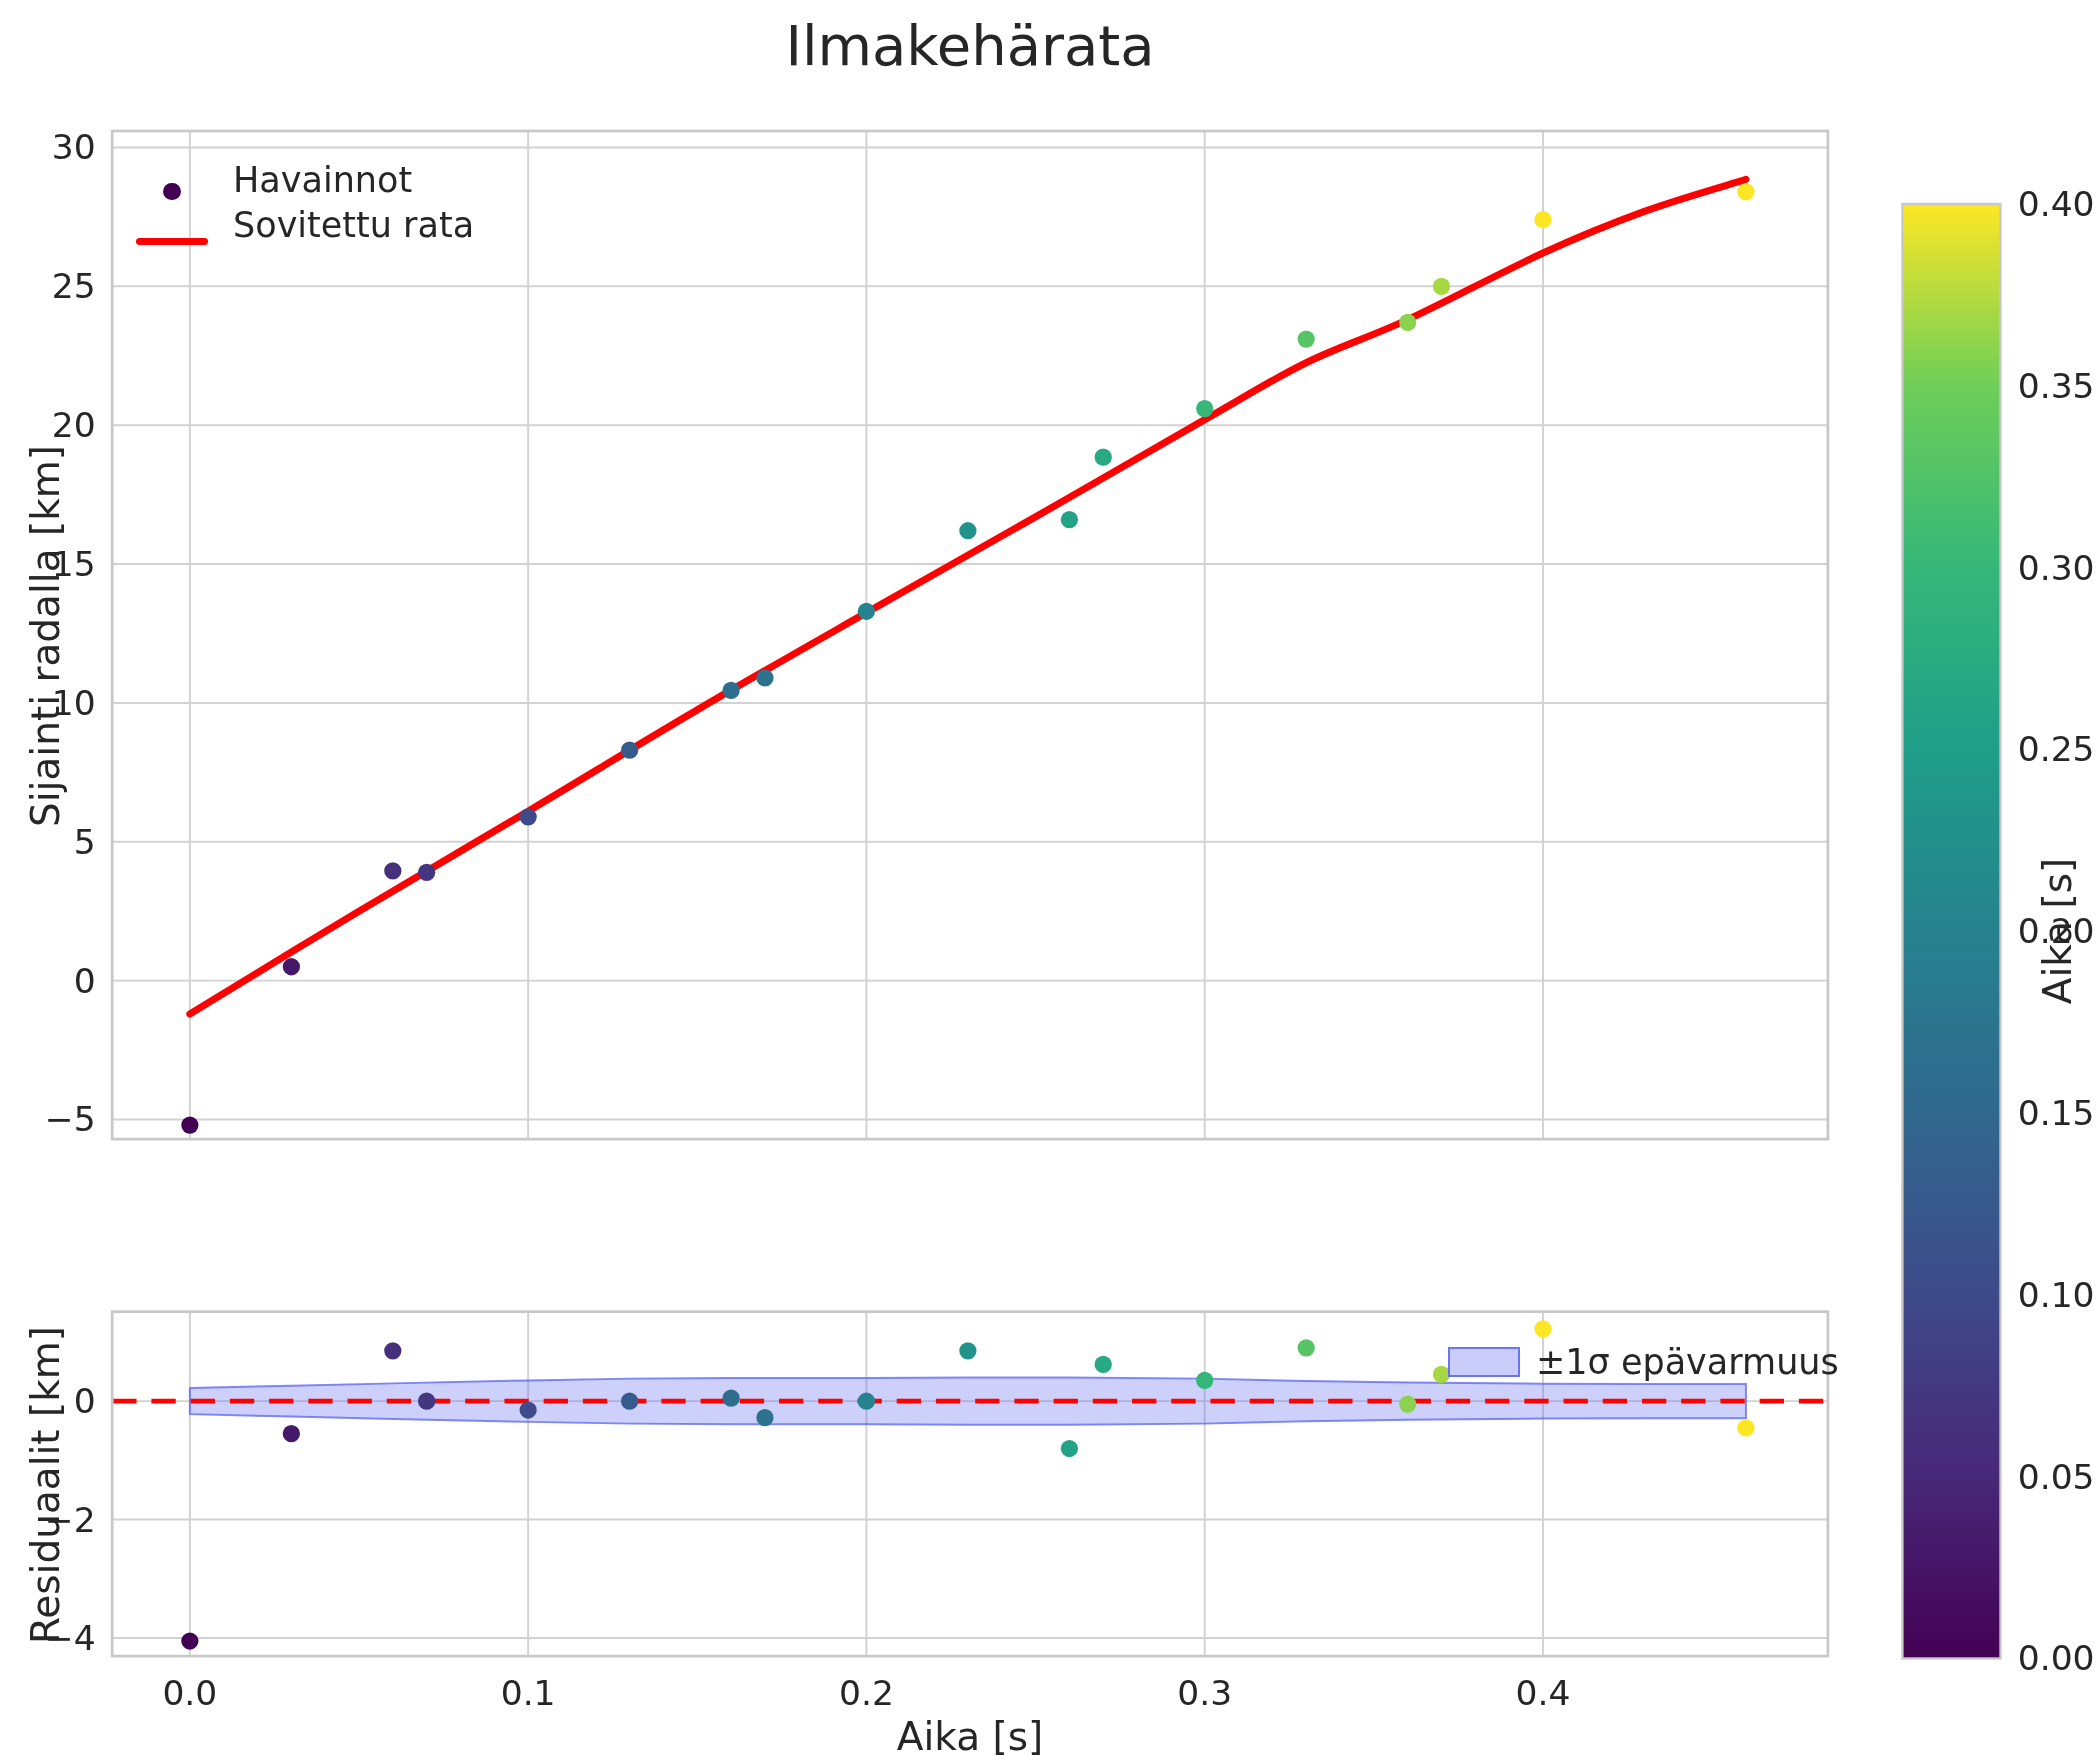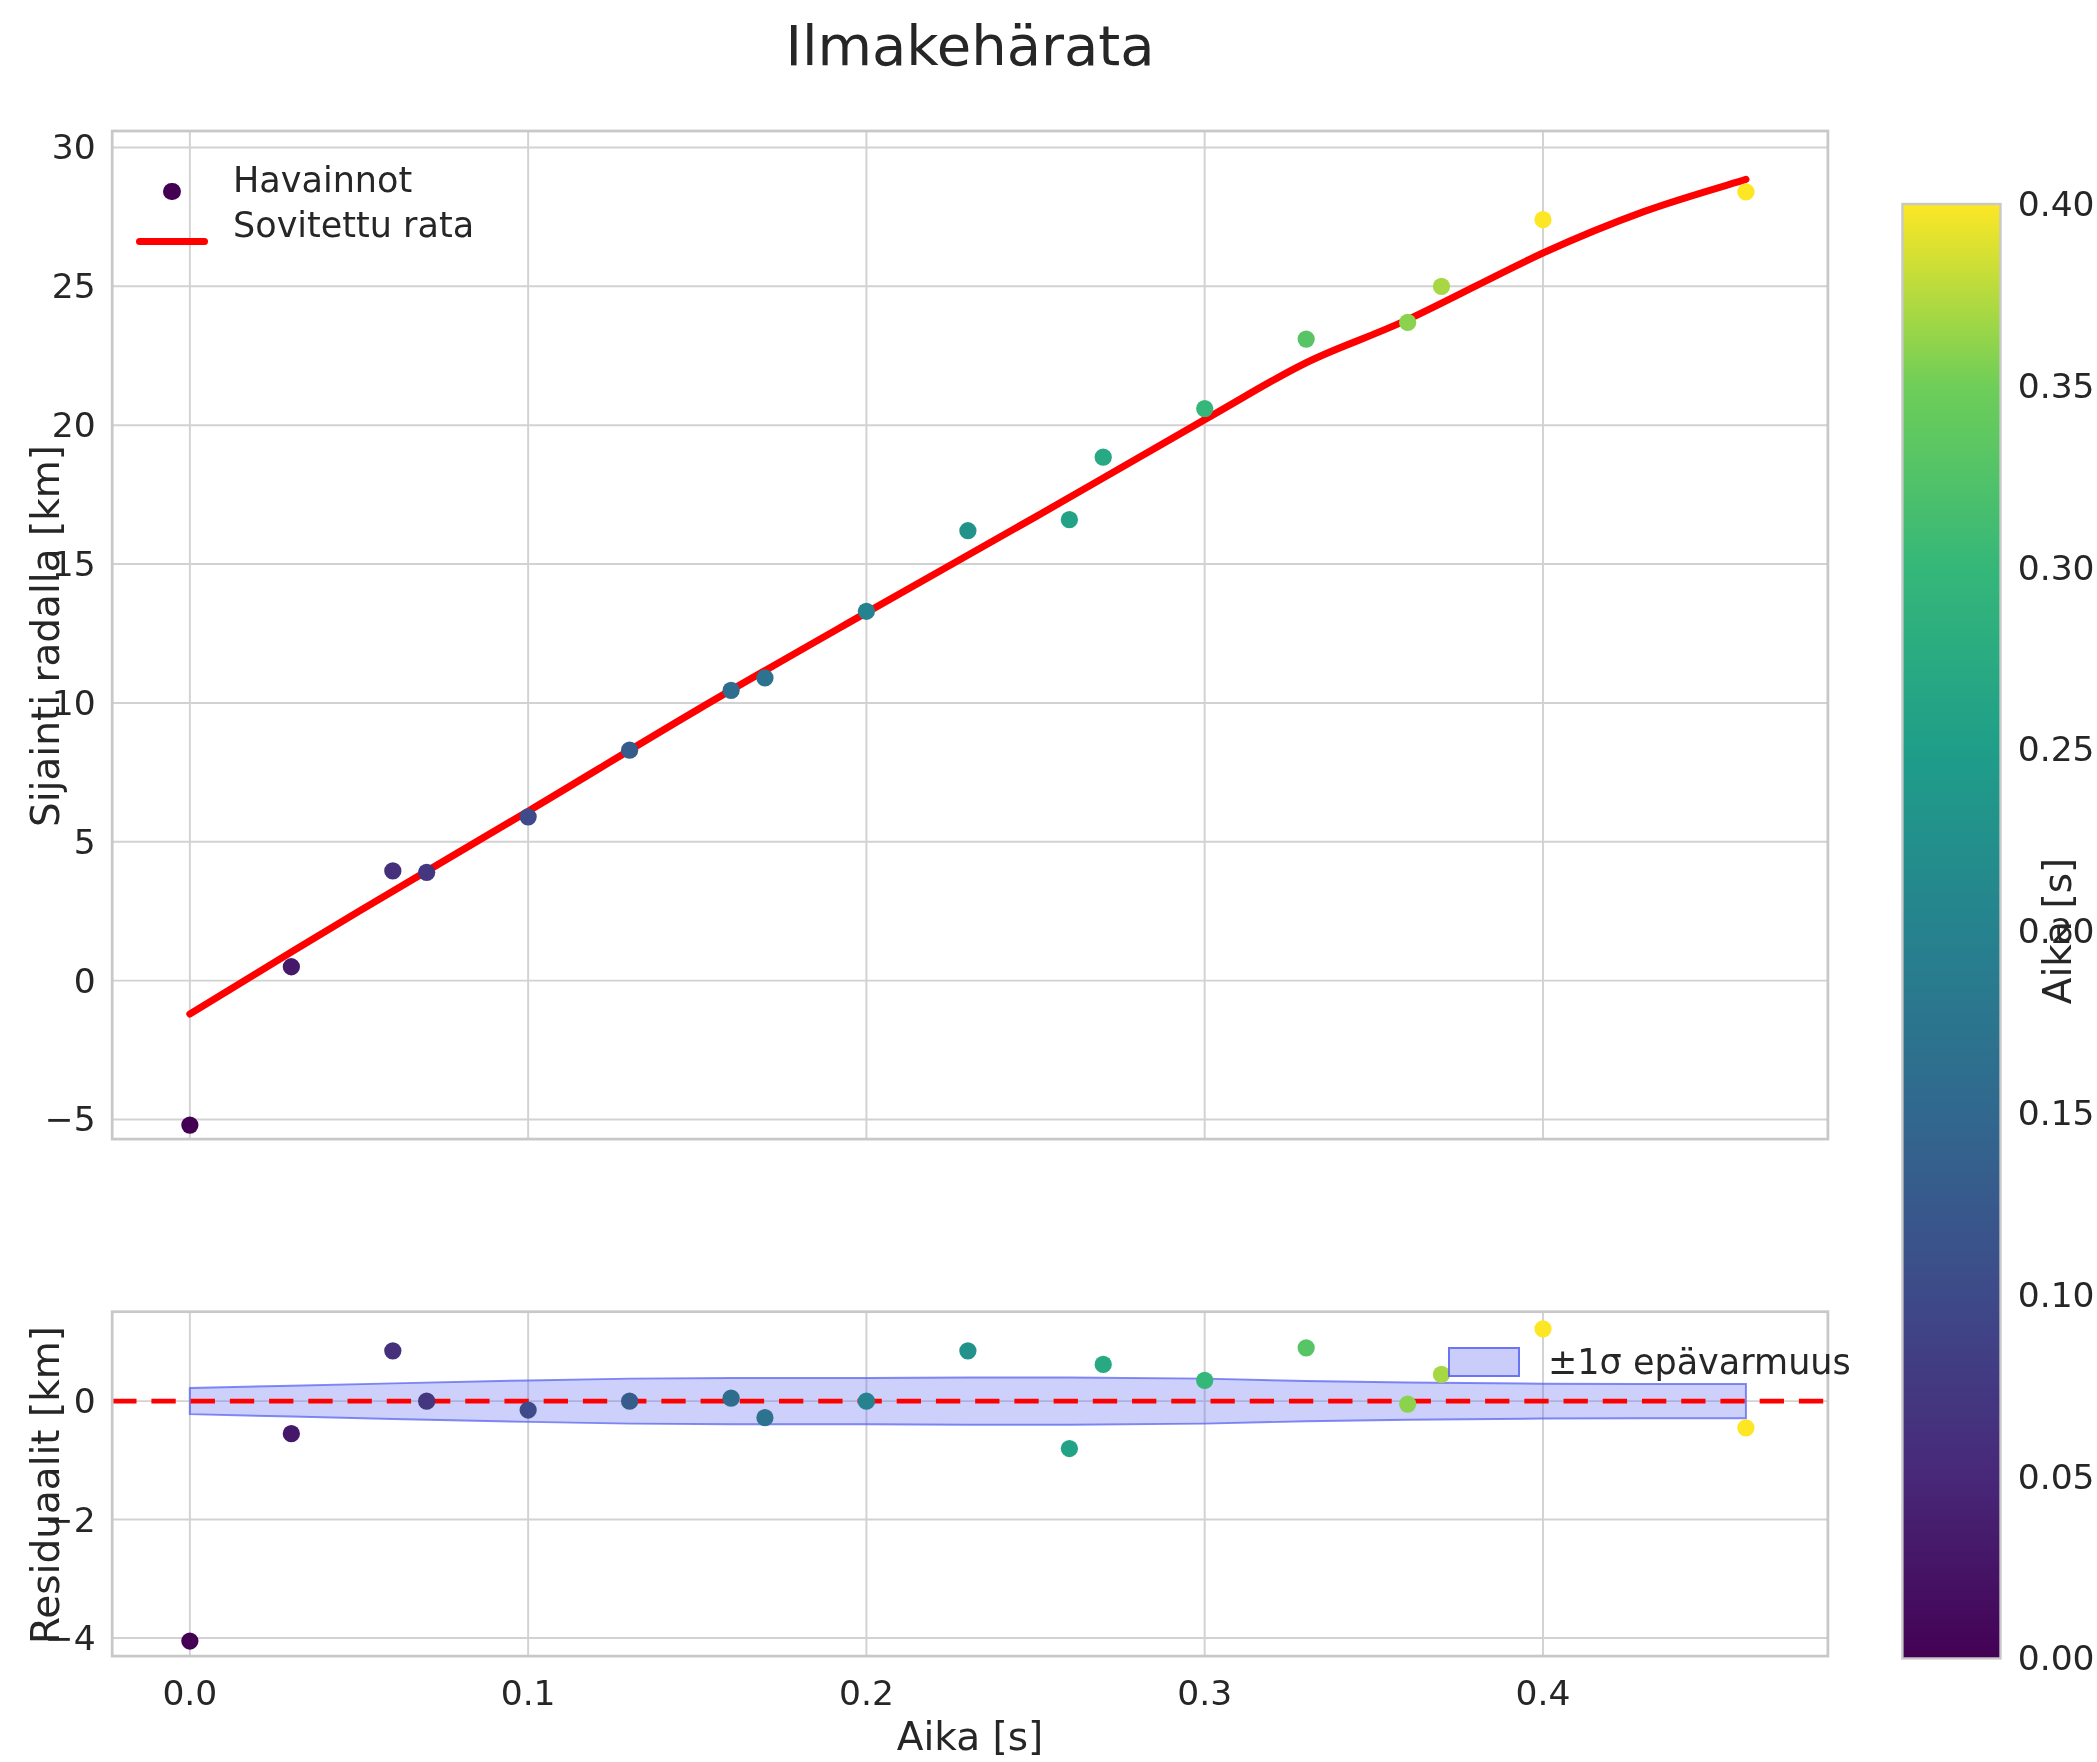--- a/index.html
+++ b/index.html
@@ -14,21 +14,21 @@
   .ylabel-res{left:45px;top:1485px;}
   .cbar-label{left:2057px;top:931px;}
   .legend-main{left:133px;top:155px;font-size:35px;}
   .legend-row{display:flex;align-items:flex-end;height:45px;}
   .legend-marker{width:78px;display:flex;align-items:center;justify-content:center;flex:0 0 78px;}
   .legend-dot{width:17.3px;height:17.3px;border-radius:50%;background:#440154;}
   .legend-line{width:72px;height:7px;border-radius:3.9px;background:#ff0000;}
   .legend-text{margin-left:22px;white-space:nowrap;}
   .legend-res{left:1448px;top:1342px;display:flex;align-items:center;font-size:35px;}
   .legend-patch{width:72px;height:30px;background:rgba(90,100,240,0.32);border:2.4px solid rgba(90,100,240,0.85);box-sizing:border-box;}
-  .legend-res .legend-text{margin-left:28px;}
+  .legend-res .legend-text{margin-left:16px;}
 </style>
 </head>
 <body>
 
 <div id="figure">
   <svg id="chart-svg" width="2097" height="1762" viewBox="0 0 2673 2246">
       <line x1="242" x2="242" y1="167" y2="1452" stroke="#d2d2d2" stroke-width="2.5"></line>
       <line x1="242" x2="242" y1="1672" y2="2111" stroke="#d2d2d2" stroke-width="2.5"></line>
       <line x1="673.2" x2="673.2" y1="167" y2="1452" stroke="#d2d2d2" stroke-width="2.5"></line>
       <line x1="673.2" x2="673.2" y1="1672" y2="2111" stroke="#d2d2d2" stroke-width="2.5"></line>

